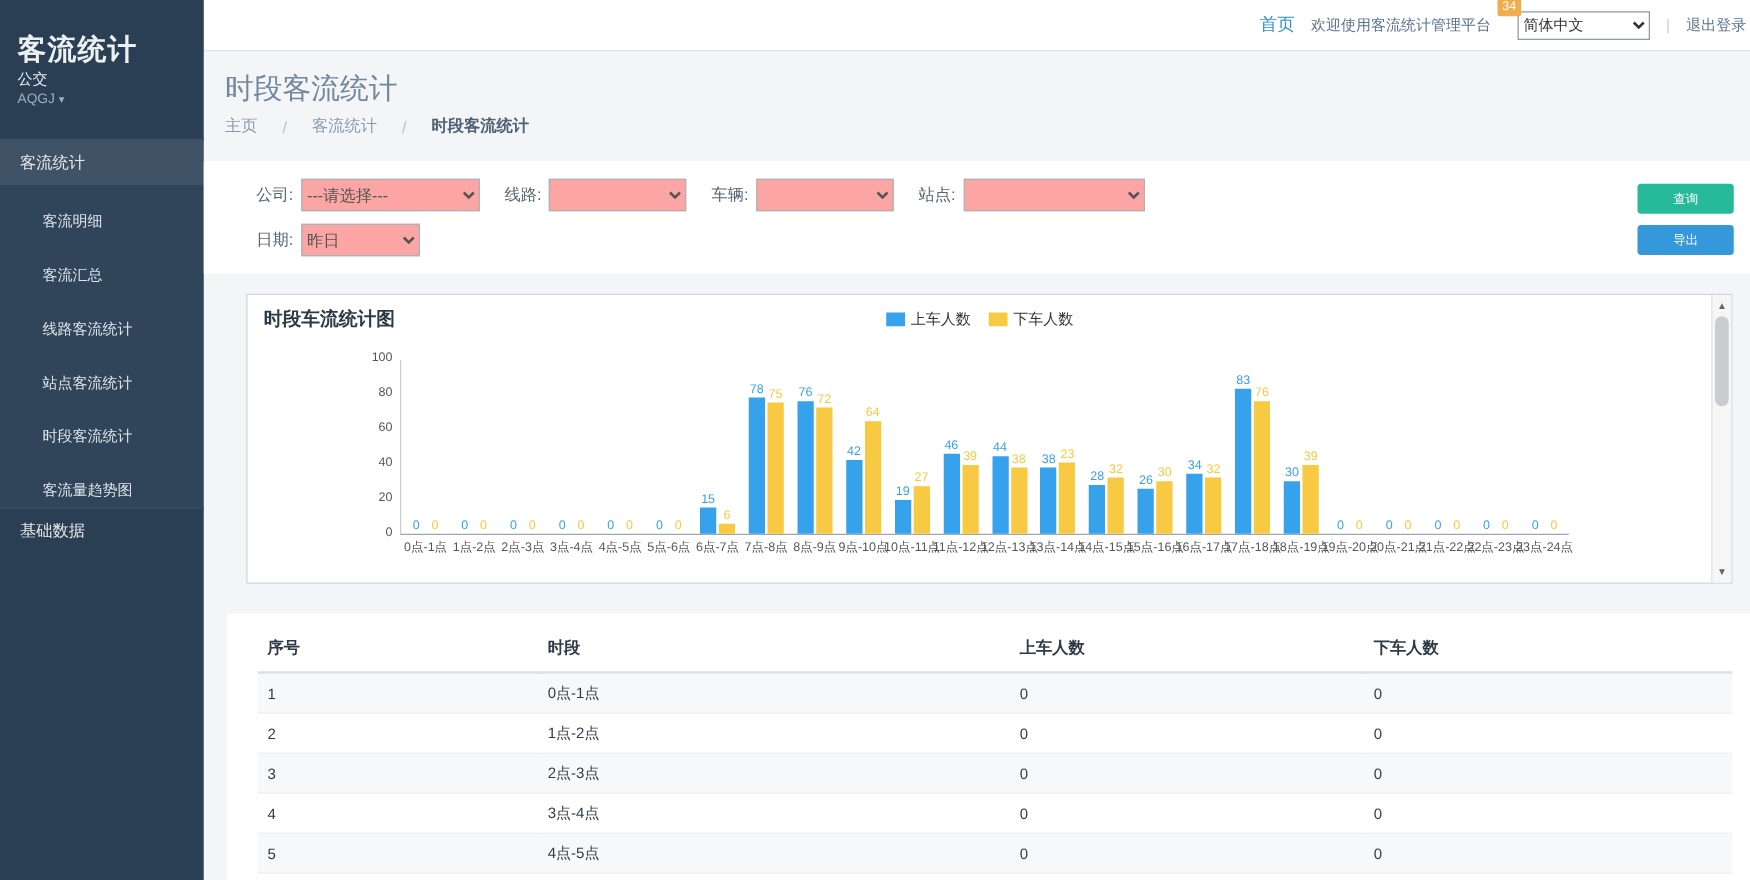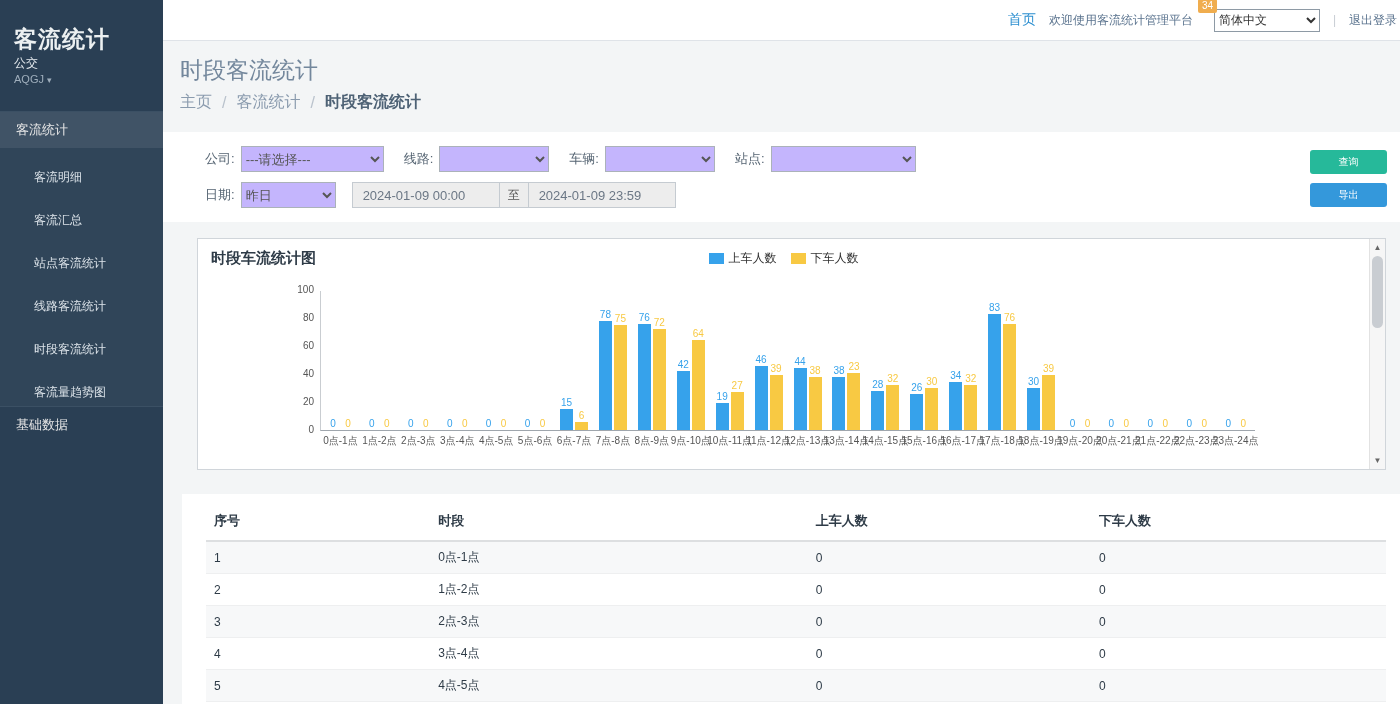--- a/index.html
+++ b/index.html
@@ -29,32 +29,32 @@
   .badge { position:absolute; top:-10px; left:-16px; background:#F0AD4E; color:#fff; font-size:10px;
            padding:1px 4px; border-radius:2px; line-height:12px; }
   .lang-select { width:106px; height:23px; font-size:12px; color:#333; border:1px solid #8E9AA5; background:#fff; }
   .sep { color:#C7CDD3; font-size:12px; }
   .logout { color:#5A738E; font-size:12px; white-space:nowrap; }
 
   
   .main { margin-left:163px; }
   .page-header { padding:16px 0 10px 17px; }
   .page-title { font-size:23px; color:#73879C; line-height:26px; }
-  .breadcrumb { margin-top:9px; font-size:16px; color:#8A9BAE; display:flex; gap:10px; align-items:center; }
+  .breadcrumb { margin-top:9px; font-size:13px; color:#8A9BAE; display:flex; gap:20px; align-items:center; }
   .breadcrumb a.crumb { color:#8A9BAE; }
   .crumb-sep { color:#B9C2CC; }
   .crumb-last { color:#4E6275; font-weight:bold; }
 
   
   .filter-card { margin-top:9px; background:#fff; padding:14px 13px 14px 42px; position:relative; }
   .filter-row { display:flex; align-items:center; height:26px; }
   .filter-row + .filter-row { margin-top:10px; }
   .f-label { font-size:13px; color:#566573; margin-right:6px; white-space:nowrap; }
   .f-gap { margin-left:20px; }
-  .f-select { height:26px; border:1px solid #ABB2B9; font-size:13px; color:#555; background:#c4b5fd; }
+  .f-select { height:26px; border:1px solid #ABB2B9; font-size:13px; color:#555; background:#fca5a5; }
   .w143 { width:143px; } .w110 { width:110px; } .w145 { width:145px; } .w95 { width:95px; }
   .date-group { display:flex; align-items:center; margin-left:16px; }
   .date-input { width:148px; height:26px; background:#EDEDED; border:1px solid #C5CBD1; font-size:13px;
                 color:#6B7785; padding:0 10px; font-family:"Liberation Sans","DejaVu Sans",sans-serif; }
   .date-addon { height:26px; min-width:28px; background:#EDEDED; border-top:1px solid #C5CBD1; border-bottom:1px solid #C5CBD1;
                 display:flex; align-items:center; justify-content:center; font-size:12px; color:#555; }
   .btn { position:absolute; right:13px; width:77px; height:24px; border:none; border-radius:3px;
          color:#fff; font-size:10px; cursor:pointer; font-family:inherit; }
   .btn-query { top:18px; background:#26B99A; }
   .btn-export { top:51px; background:#3498DB; }
@@ -94,22 +94,22 @@
   <div class="brand-org">公交</div>
   <div class="brand-code">
     <span>AQGJ</span>
     <span class="caret">▾</span>
   </div>
   <div class="menu">
       <div class="menu-section expanded">
         <div class="menu-header">客流统计</div>
         <div class="menu-child">客流明细</div>
         <div class="menu-child">客流汇总</div>
+        <div class="menu-child">线路客流统计</div>
         <div class="menu-child">站点客流统计</div>
-        <div class="menu-child">线路客流统计</div>
         <div class="menu-child">时段客流统计</div>
         <div class="menu-child">客流量趋势图</div>
       </div>
       <div class="menu-section">
         <div class="menu-header">基础数据</div>
       </div>
     </div>
 </div>
 
 <div class="topbar">
@@ -149,25 +149,20 @@
       <span class="f-label f-gap">车辆:</span>
       <select class="f-select w110"></select>
       <span class="f-label f-gap">站点:</span>
       <select class="f-select w145"></select>
     </div>
     <div class="filter-row">
       <span class="f-label">日期:</span>
       <select class="f-select w95">
         <option>昨日</option>
       </select>
-      <div class="date-group">
-        <input class="date-input" readonly="" value="2024-01-09 00:00" style="">
-        <span class="date-addon">至</span>
-        <input class="date-input" readonly="" value="2024-01-09 23:59" style="">
-      </div>
     </div>
     <button class="btn btn-query">查询</button>
     <button class="btn btn-export">导出</button>
   </div>
 
   <div class="chart-card">
     <div class="chart-title">时段车流统计图</div>
     <div class="chart-legend">
         <span class="legend-item">
           <span class="legend-swatch" style="background: rgb(54, 162, 235);"></span>

